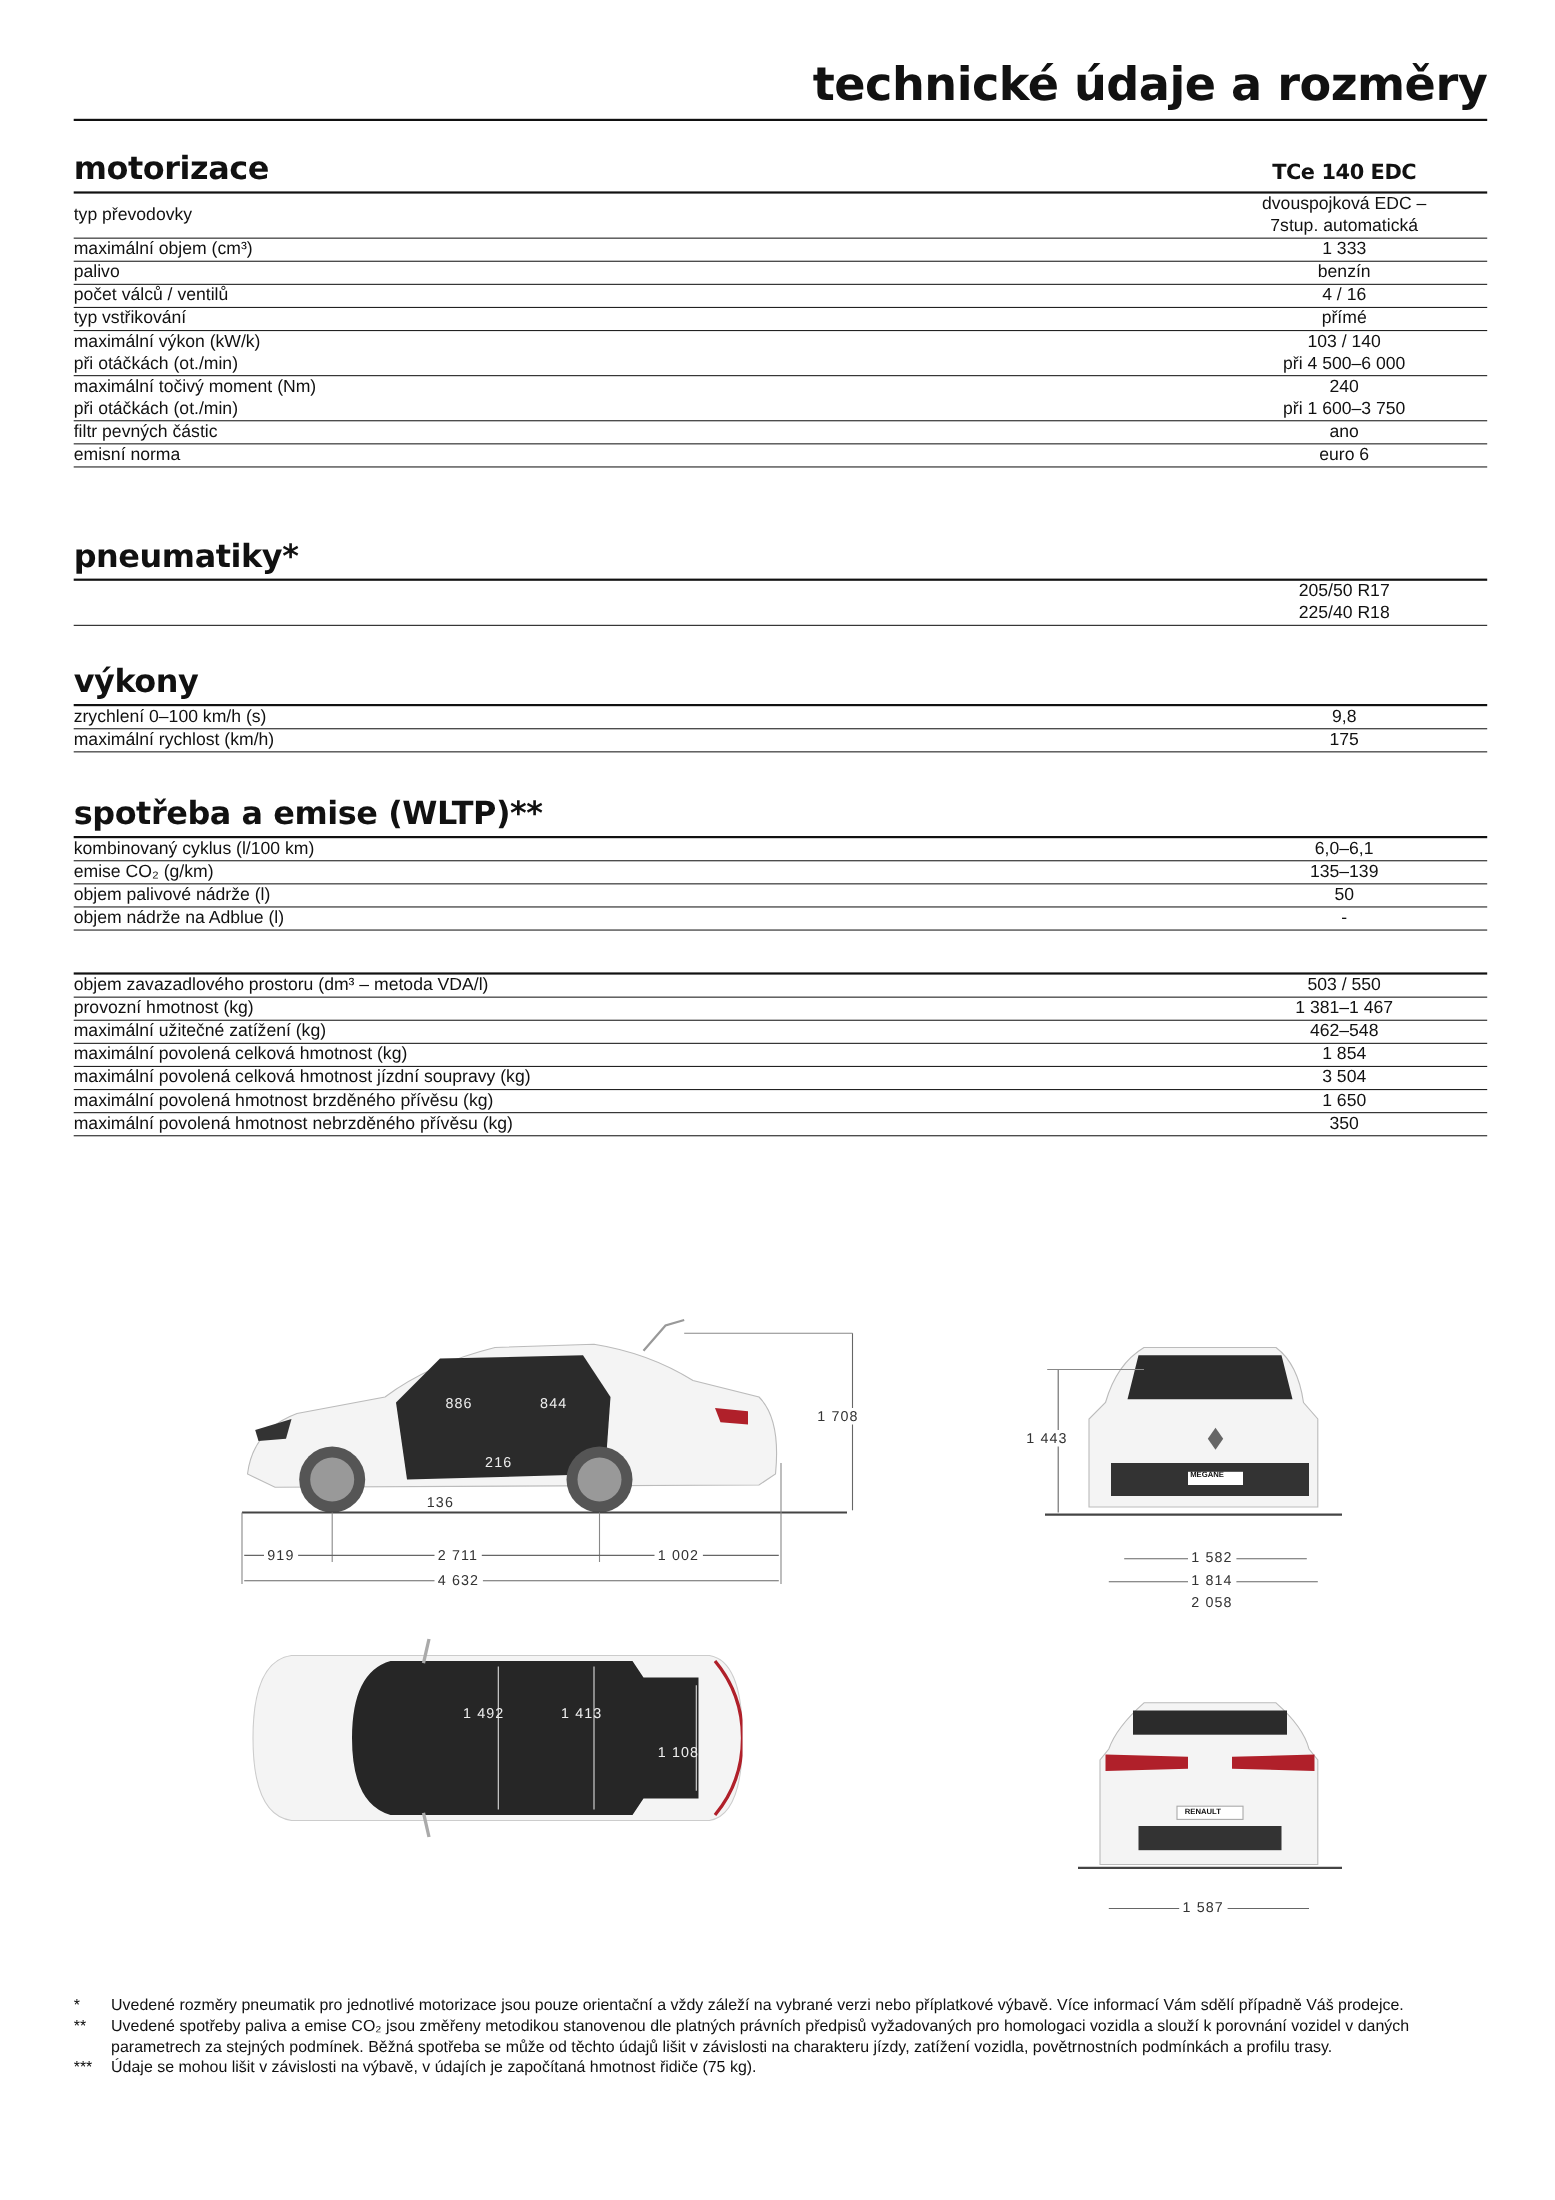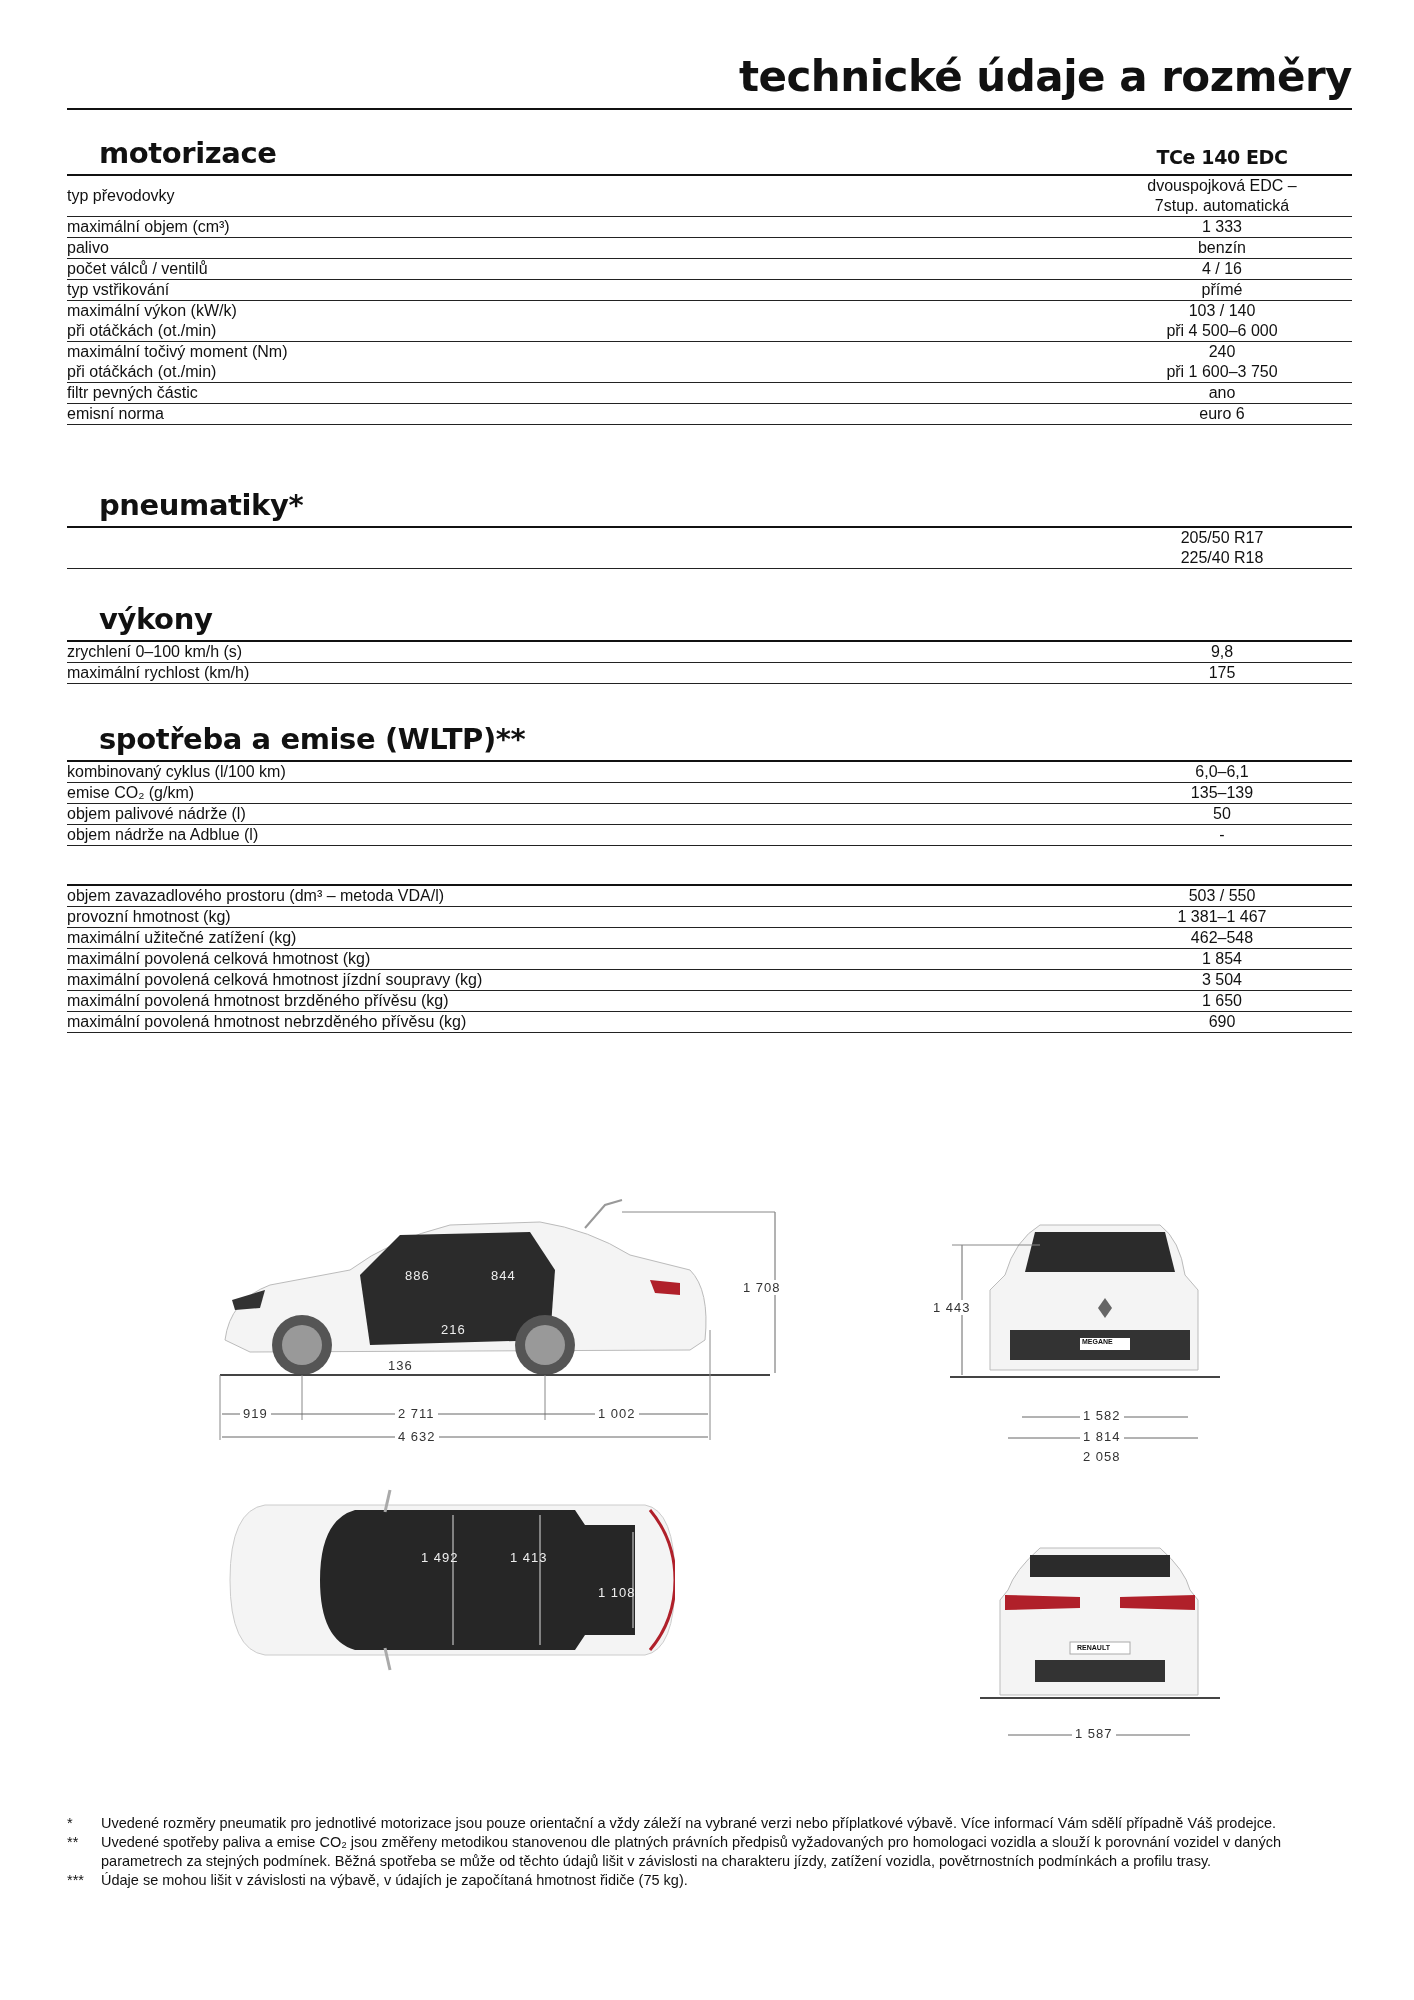--- a/index.html
+++ b/index.html
@@ -5,21 +5,21 @@
   html, body { margin:0; padding:0; background:#fff; }
   body { width:1414px; height:2000px; position:relative; overflow:hidden;
          font-family:"Liberation Sans", sans-serif; color:#111; }
   .title { position:absolute; right:62px; top:52px; font-family:"DejaVu Sans", sans-serif;
            font-weight:bold; font-size:42px; letter-spacing:-0.5px; color:#111;text-align:right; }
   .title-rule { position:absolute; left:67px; right:62px; top:108px; height:2px; background:#111; }
 
   .section { position:absolute; left:67px; right:62px; }
   .sec-head { height:38px; display:flex; align-items:flex-end; justify-content:space-between;
               font-family:"DejaVu Sans", sans-serif; font-weight:bold; font-size:29px;
-              letter-spacing:-0.4px; padding-bottom:4px;margin-left:32px; }
+              letter-spacing:-0.4px; padding-bottom:4px; }
   .col-head { font-size:19px; width:260px; text-align:center; padding-bottom:2px; }
   .rows { border-top:2px solid #111; }
   .row { display:flex; justify-content:space-between; border-bottom:1.5px solid #222;
          font-size:16px; line-height:20px; }
   .row .lbl { padding-left:0; white-space:pre-line; }
   .row .val { width:260px; text-align:center; white-space:pre-line; }
 
   .diagram { position:absolute; }
   .dim { position:absolute; font-size:13px; color:#333; letter-spacing:1px; background:#fff; padding:0 3px; }
   .notes { position:absolute; left:67px; right:62px; top:1814px; font-size:14.5px; line-height:19px; }
@@ -156,21 +156,21 @@
       <div class="row">
         <span class="lbl">maximální povolená celková hmotnost jízdní soupravy (kg)</span>
         <span class="val">3 504</span>
       </div>
       <div class="row">
         <span class="lbl">maximální povolená hmotnost brzděného přívěsu (kg)</span>
         <span class="val">1 650</span>
       </div>
       <div class="row">
         <span class="lbl">maximální povolená hmotnost nebrzděného přívěsu (kg)</span>
-        <span class="val">690</span>
+        <span class="val">350</span>
       </div>
     </div>
 </div>
 
 <div class="diagram" style="left:210px;top:1180px;width:600px;height:260px">
   <svg width="600" height="260">
     <path d="M15 160 Q20 120 60 105 L140 90 Q180 60 240 45 L330 42 Q380 50 420 75 L480 90 Q500 110 495 160 L480 170 L40 172 Z" fill="#f4f4f4" stroke="#bbb"></path>
     <path d="M150 95 L190 55 L320 52 L345 90 L340 160 L160 165 Z" fill="#2b2b2b"></path>
     <path d="M375 48 L395 25 L412 20" stroke="#999" fill="none" stroke-width="2"></path>
     <path d="M440 100 L470 103 L470 115 L445 113 Z" fill="#b0202a"></path>

